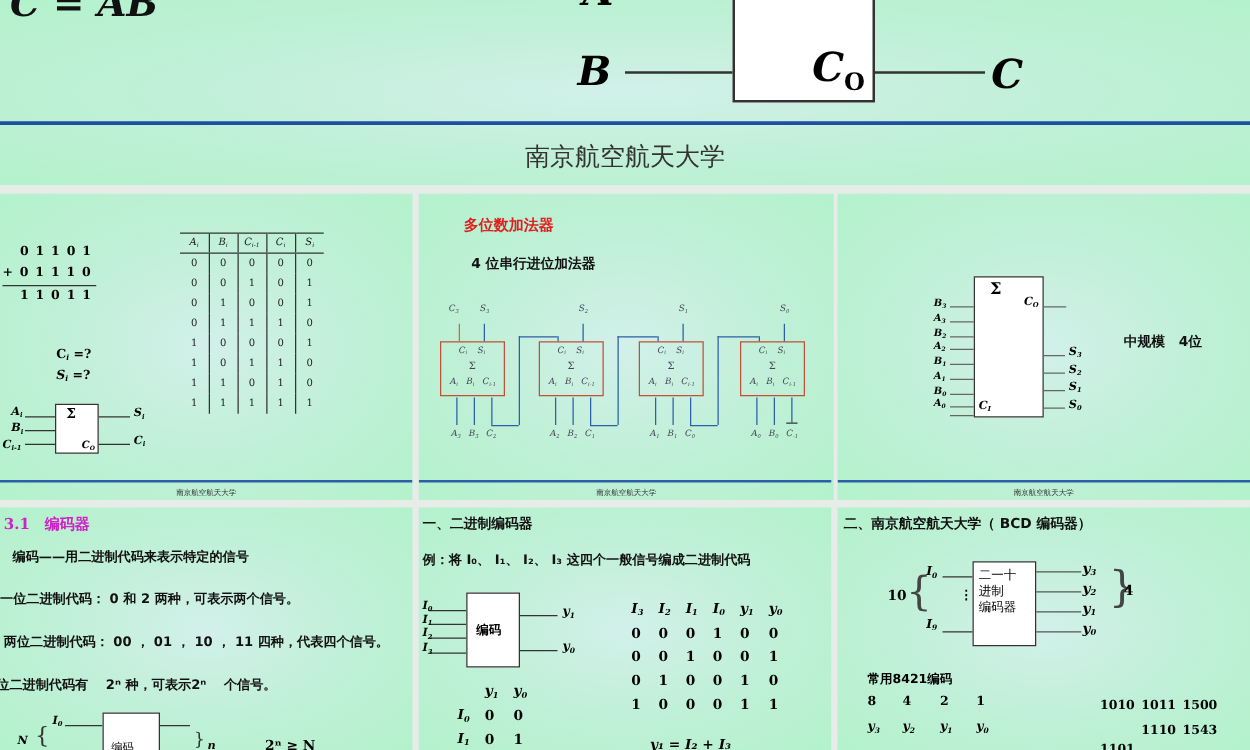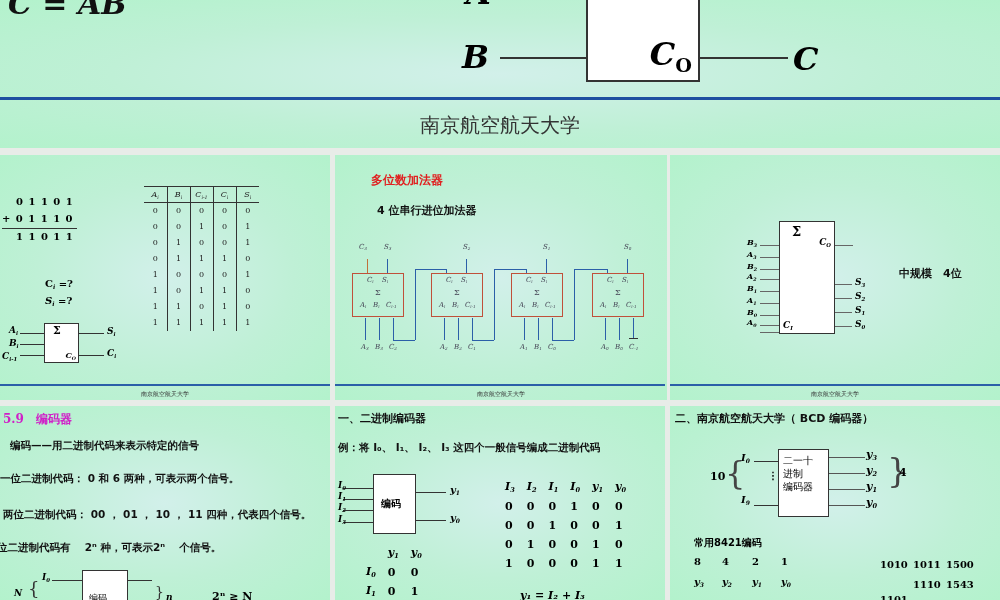--- a/index.html
+++ b/index.html
@@ -273,23 +273,23 @@
       <div class="abs it b" style="left: 185px; top: 150px; font-size: 9px;">S<sub>1</sub></div>
       <div class="wire" style="left: 165px; top: 171px; width: 17px; height: 1px; background: rgb(102, 102, 102);"></div>
       <div class="abs it b" style="left: 185px; top: 164px; font-size: 9px;">S<sub>0</sub></div>
     </div>
   <div class="abs b cn" style="left:229px;top:111px;font-size:11px;color:#111;">中规模　4位</div>
   <div class="blueline" style="left:0;top:229px;width:330px;"></div>
   <div class="footer" style="top:235px;">南京航空航天大学</div>
 </div>
 
 <div class="slide" style="left:0;top:406px;width:330px;height:194px;">
-  <div class="abs mag-title" style="left:3px;top:5px;font-size:12px;">5.9　编码器</div>
+  <div class="abs mag-title" style="left:3px;top:5px;font-size:12px;">3.1　编码器</div>
   <div class="abs cn b" style="left:10px;top:33px;font-size:10.5px;color:#111;">编码——用二进制代码来表示特定的信号</div>
-  <div class="abs cn b" style="left:0px;top:66px;font-size:10.5px;color:#111;">一位二进制代码： 0 和 6 两种，可表示两个信号。</div>
+  <div class="abs cn b" style="left:0px;top:66px;font-size:10.5px;color:#111;">一位二进制代码： 0 和 2 两种，可表示两个信号。</div>
   <div class="abs cn b" style="left:3px;top:101px;width:325px;font-size:10.5px;line-height:15px;color:#111;">两位二进制代码： 00 ， 01 ， 10 ， 11 四种，代表四个信号。</div>
   <div class="abs cn b" style="left:-3px;top:135px;font-size:10.5px;color:#111;">位二进制代码有　 2ⁿ 种，可表示2ⁿ　 个信号。</div>
 
   <div class="abs it b" style="left:14px;top:182px;font-size:9px;">N</div>
   <div class="abs" style="left:28px;top:172px;font-size:18px;color:#333;">{</div>
   <div class="abs it b" style="left:42px;top:166px;font-size:9px;"><span>I</span><sub>0</sub></div>
   <div class="wire" style="left:52px;top:174px;width:30px;height:1px;"></div>
   <div class="box" style="left:82px;top:164px;width:46px;height:40px;">
     <div class="abs cn" style="left:6px;top:21px;font-size:9px;">编码</div>
   </div>

